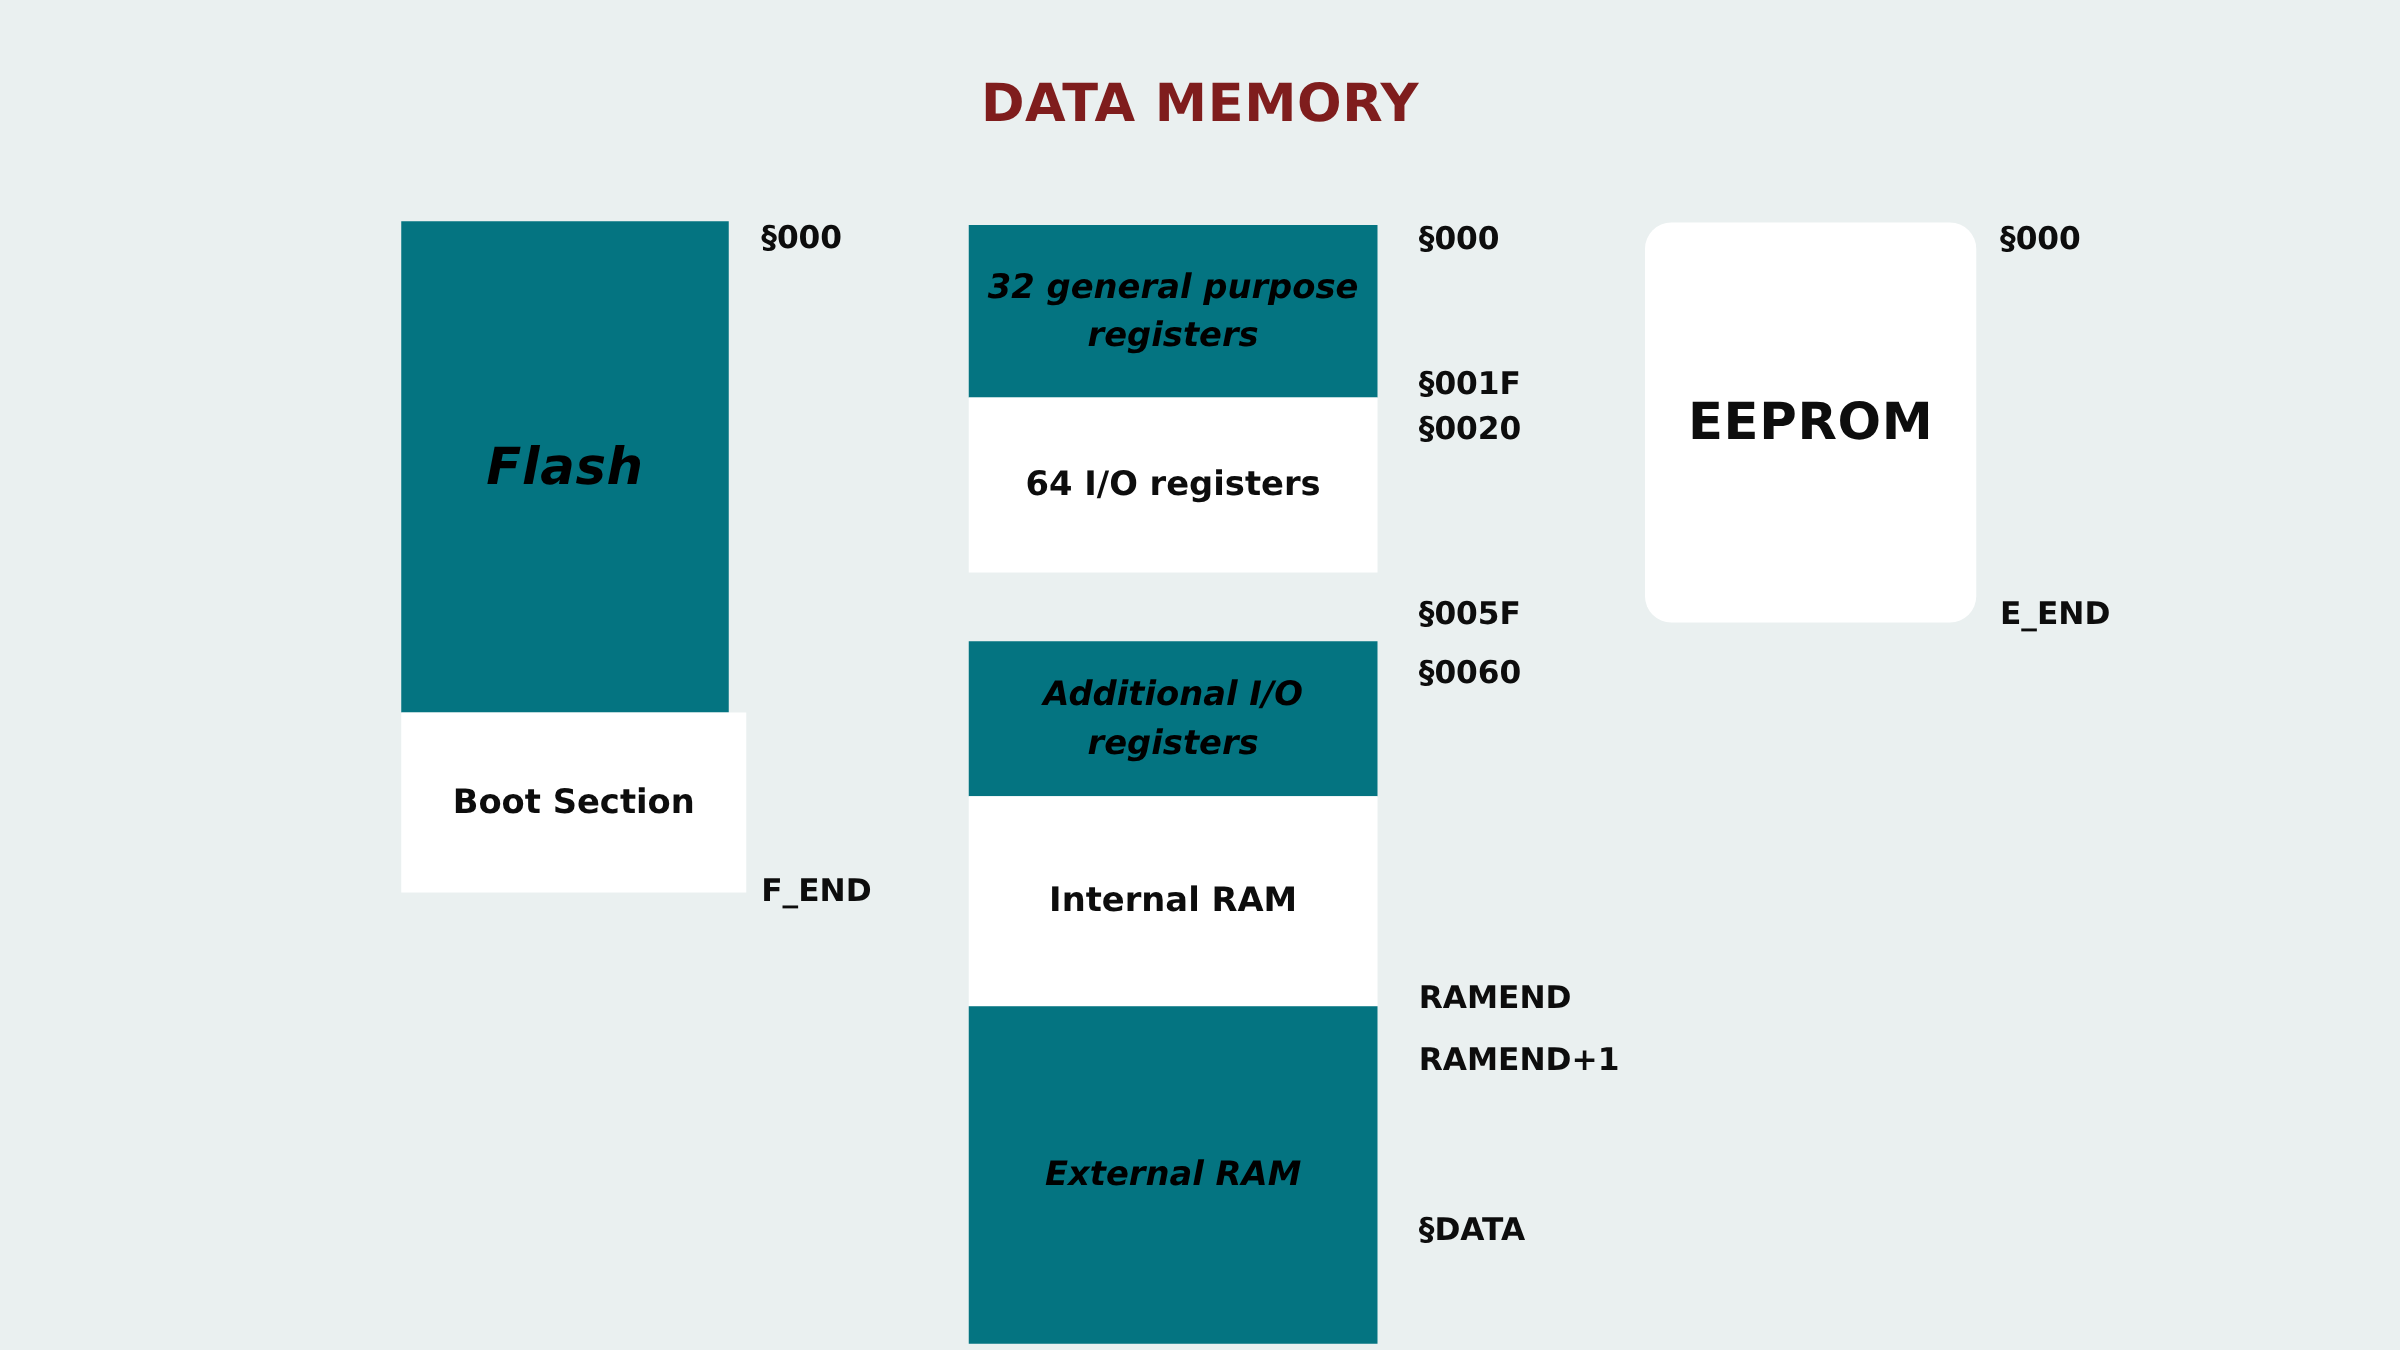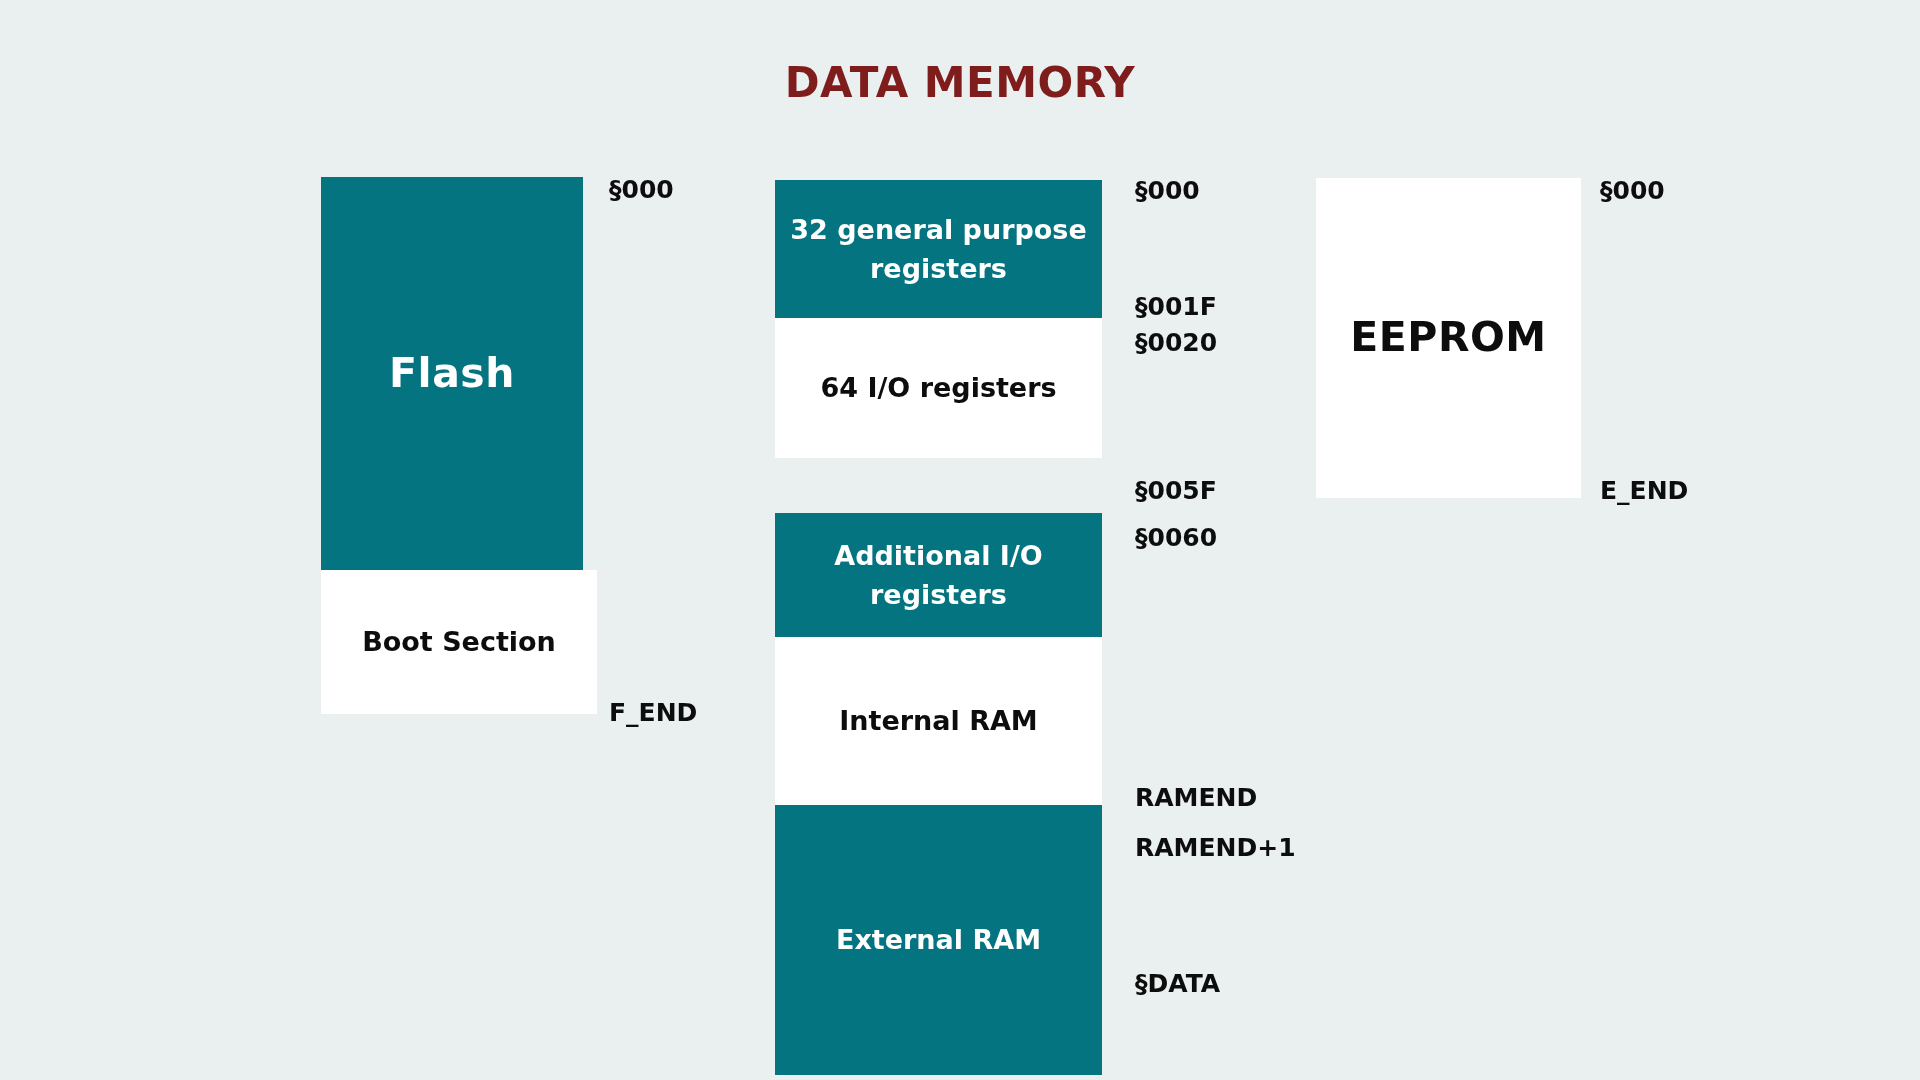--- a/index.html
+++ b/index.html
@@ -42,21 +42,22 @@
     align-items: center;
     justify-content: center;
     text-align: center;
     font-size: 27px;
     font-weight: bold;
     line-height: 1.45;
     padding: 0 10px;
   }
   .block.teal {
     background: #047481;
-    color: #ffffff;
+    color: #000000;
+    font-style: italic;
   }
   .block.white {
     background: #ffffff;
     color: #0d0d0d;
   }
   .block .block-label {
     display: block;
     width: 100%;
   }
   .block.big-label .block-label {
@@ -122,21 +123,21 @@
   <div class="addr" style="left:1135px; top:478px;">§005F</div>
 
   <div class="addr" style="left:1135px; top:525px;">§0060</div>
 
   <div class="addr" style="left:1135px; top:785px;">RAMEND</div>
 
   <div class="addr" style="left:1135px; top:835px;">RAMEND+1</div>
 
   <div class="addr" style="left:1135px; top:971px;">§DATA</div>
 
-  <div class="block white big-label" style="left:1316px; top:178px; width:265px; height:320px;">
+  <div class="block white big-label" style="left:1316px; top:178px; width:265px; height:320px;border-radius:21px;">
     <span class="block-label">EEPROM</span>
   </div>
 
   <div class="addr" style="left:1600px; top:178px;">§000</div>
 
   <div class="addr" style="left:1600px; top:478px;">E_END</div>
 
 </div>
 
 </body></html>

